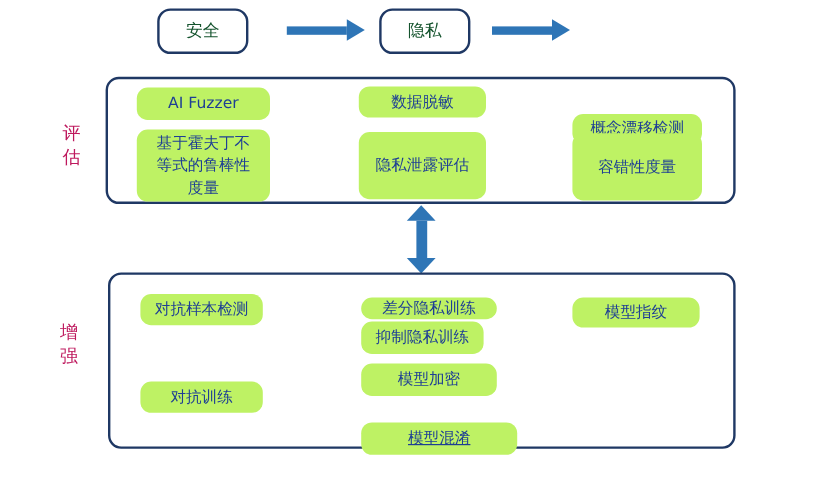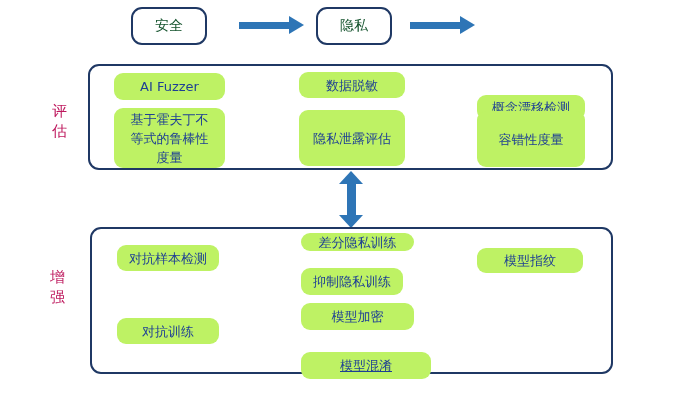--- a/index.html
+++ b/index.html
@@ -35,21 +35,21 @@
     border-radius:9px;display:flex;align-items:center;justify-content:center;
     text-align:center;font-size:13px;line-height:19px;}
   .c-aifuzzer{left:114px;top:73px;width:111px;height:27px;}
   .c-hoeffding{left:114px;top:108px;width:111px;height:60px;padding:0 13px;}
   .c-datamask{left:299px;top:72px;width:106px;height:26px;}
   .c-privleak{left:299px;top:110px;width:106px;height:56px;}
   .c-drift{left:477px;top:74px;width:108px;height:25px;margin-top:21px;}
   .c-fault{left:477px;top:111px;width:108px;height:56px;}
   .c-advdetect{left:117px;top:245px;width:102px;height:26px;}
   .c-advtrain{left:117px;top:318px;width:102px;height:26px;}
-  .c-dptrain{left:301px;top:233px;width:113px;height:18px;text-align:right;}
+  .c-dptrain{left:301px;top:248px;width:113px;height:18px;text-align:right;}
   .c-suppress{left:301px;top:268px;width:102px;height:27px;}
   .c-encrypt{left:301px;top:303px;width:113px;height:27px;}
   .c-obfuscate{left:301px;top:352px;width:130px;height:27px;text-decoration:underline;}
   .c-fingerprint{left:477px;top:248px;width:106px;height:25px;}
   
   .varrow{position:absolute;left:339px;top:171px;width:24px;height:57px;
     display:flex;flex-direction:column;align-items:center;}
   .varrow .vhead-up{display:block;width:0;height:0;border-bottom:13px solid #2E75B6;
     border-left:12px solid transparent;border-right:12px solid transparent;}
   .varrow .vshaft{display:block;width:9px;flex:1;background:#2E75B6;}

